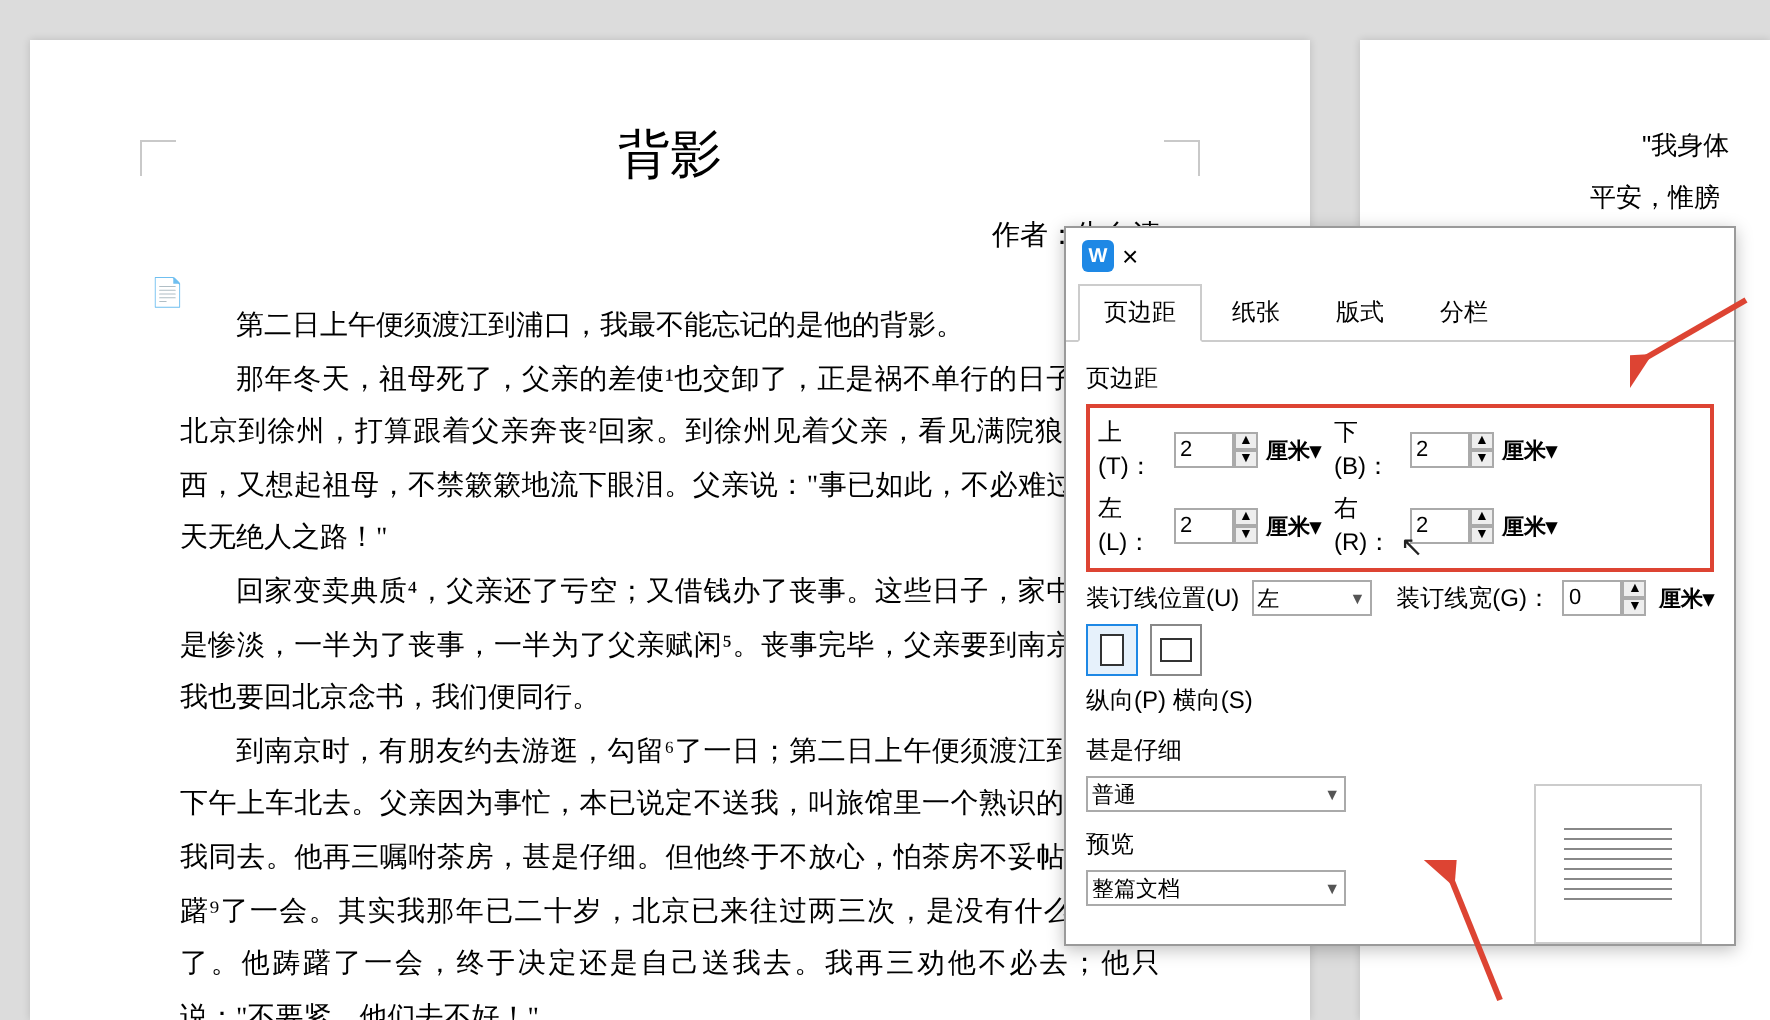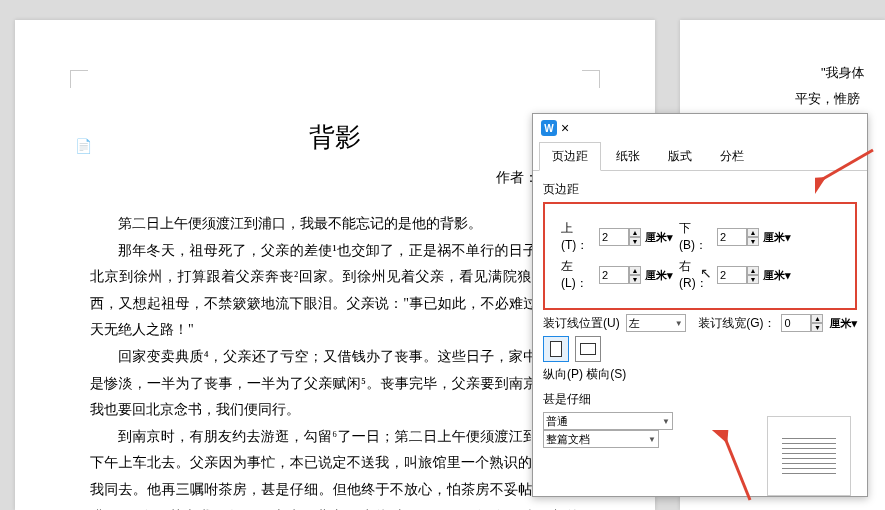--- a/index.html
+++ b/index.html
@@ -6,21 +6,21 @@
     body { font-family: "Microsoft YaHei", SimSun, sans-serif; font-size: 12px;
            background: #f0f0f0; width: 885px; height: 510px; overflow: hidden;
            position: relative; }
     .viewport { position: absolute; inset: 0; background: #dcdcdc; }
     .page { position: absolute; background: #fff; box-shadow: 0 0 4px rgba(0,0,0,.15); }
     .page.left { left: 15px; top: 20px; width: 640px; height: 490px; padding: 40px 75px 0 75px; }
     .page.right { left: 680px; top: 20px; width: 205px; height: 490px; padding: 40px 15px 0 115px; font-size: 13px; }
     .corner { position: absolute; width: 18px; height: 18px; border: 1px solid #c9c9c9; }
     .corner.tl { top: 50px; left: 55px; border-right:none; border-bottom:none; }
     .corner.tr { top: 50px; right: 55px; border-left:none; border-bottom:none; }
-    .doc-title { text-align: center; font-size: 26px; font-family: Liberation Sans, sans-serif; margin-top: 60px; }
+    .doc-title { text-align: center; font-size: 26px; font-family: Liberation Sans, sans-serif; }
     .doc-author { text-align: right; font-size: 14px; margin: 14px 0 24px; font-family: SimSun; }
     .doc-body { font-size: 14px; line-height: 1.9; font-family: SimSun; text-align: justify; }
     .doc-body p { text-indent: 2em; }
     .side-icon { position: absolute; left: 60px; top: 118px; color:#4a90d9; font-size:14px; }
     .right-page-line { line-height: 2; }
     .right-body p { text-indent: 2em; }
 
     .dialog { position: absolute; left: 532px; top: 113px; width: 336px;
               background: #fff; border: 1px solid #9a9a9a; box-shadow: 0 2px 8px rgba(0,0,0,.25);
               font-size: 12px; }
@@ -28,21 +28,21 @@
     .dlg-icon { width: 16px; height: 16px; background:#1e88e5; border-radius:3px;
                 display:inline-flex; align-items:center; justify-content:center; color:white; font-weight:bold; font-size:10px; }
     .dlg-title { margin-left: 6px; flex: 1; }
     .dlg-close { cursor: pointer; font-size: 14px; padding: 0 4px; }
     .tabs { display: flex; border-bottom: 1px solid #ccc; padding: 0 6px; gap: 2px; }
     .tab { padding: 5px 12px 4px; border: 1px solid transparent; cursor: pointer; }
     .tab.active { border: 1px solid #ccc; border-bottom: 1px solid #fff; background:#fff; margin-bottom:-1px; }
     .section { padding: 6px 10px; }
     .section-label { margin: 4px 0; }
     .margin-grid { display: grid; grid-template-columns: 38px 46px 34px 38px 46px 34px; row-gap: 4px;
-                   align-items: center; border: 2px solid #d43; padding: 16px; margin-bottom:0; }
+                   align-items: center; border: 2px solid #d43; padding: 4px; margin-bottom:0; }
     .spin { display:flex; }
     .spin input { width: 30px; height: 18px; border:1px solid #aaa; padding:0 2px; font-size:11px; }
     .spin .btns { display:flex; flex-direction:column; }
     .spin .btns span { width:12px; height:9px; border:1px solid #aaa; background:#eee;
                        font-size:7px; line-height:7px; text-align:center; cursor:pointer; }
     .unit { font-size: 11px; font-weight: bold; }
     .sel { width: 60px; height: 18px; border:1px solid #aaa; background:#fff; padding:0 2px; font-size:11px;
            display:inline-flex; align-items:center; justify-content:space-between; cursor:pointer; }
     .sel .arr { font-size: 8px; color:#555; }
     .row { display:flex; align-items:center; gap:6px; margin:4px 0; flex-wrap: wrap; }
@@ -181,21 +181,22 @@
             <div></div>
             <div></div>
             <div></div>
             <div></div>
             <div></div>
             <div></div>
             <div></div>
           </div>
       </div>
 
-      <span class="sel" style="width:116px">
+      <div class="section-label" style="margin-top:8px">预览</div>
+      <span class="sel" style="width:130px">
           <span>整篇文档</span>
           <span class="arr">▼</span>
         </span>
       
     </div>
 
   </div>
 
   <svg class="arrow-svg" style="left:815px; top:140px;" width="70" height="60">
     <defs>

